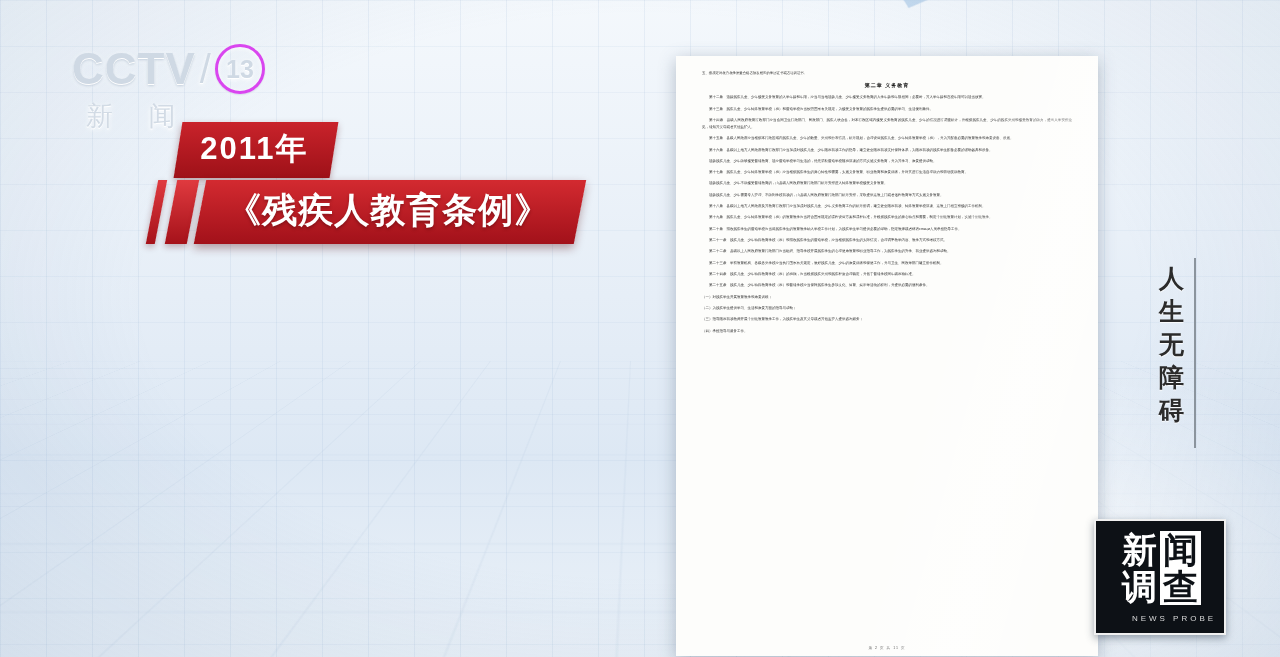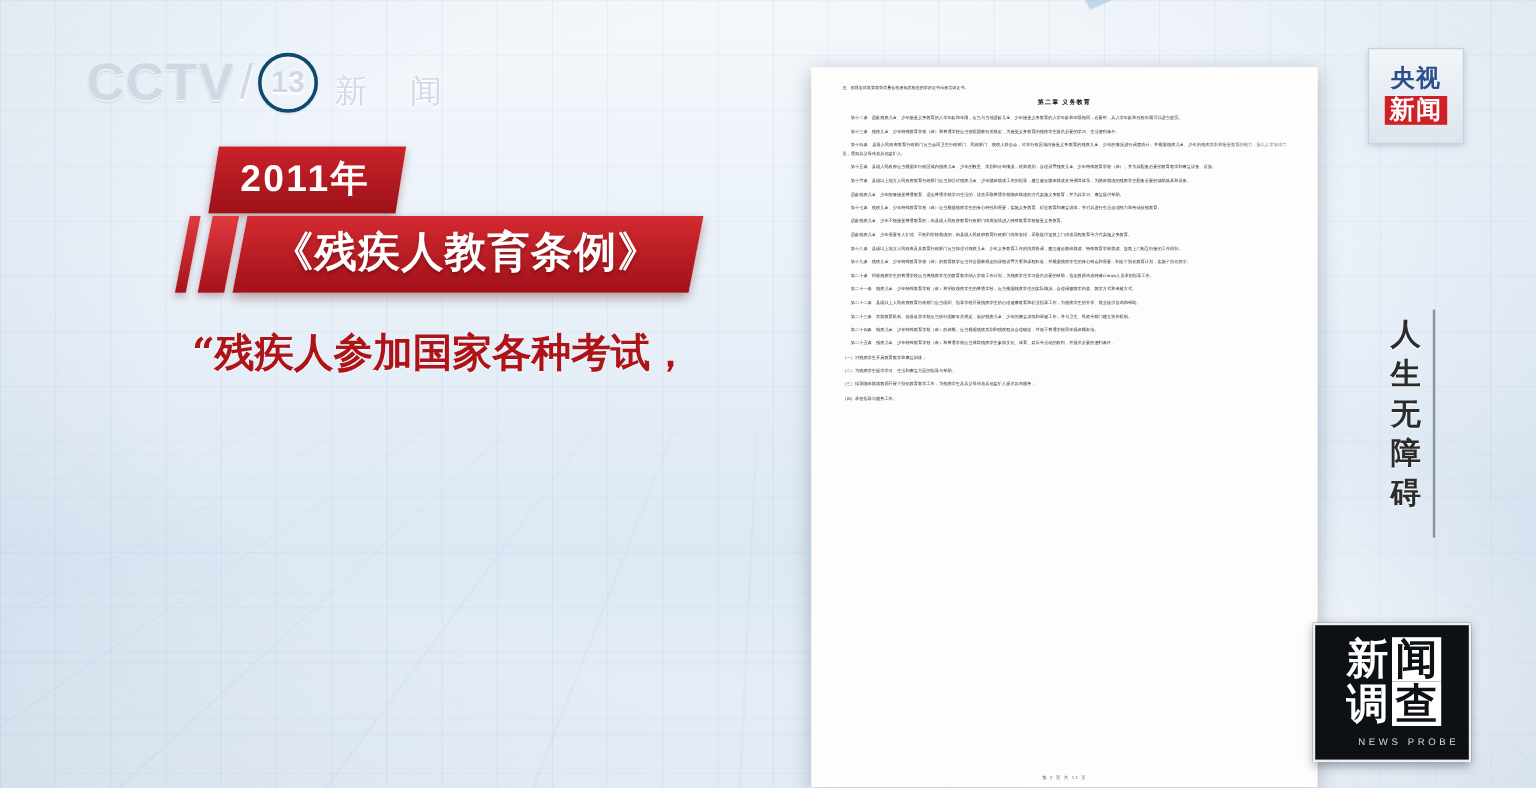--- a/index.html
+++ b/index.html
@@ -87,37 +87,37 @@
     background:radial-gradient(ellipse at center,rgba(255,255,255,.85),rgba(255,255,255,0) 70%);
   }
   .vign{
     position:absolute;inset:0;
     background:radial-gradient(ellipse at 50% 45%,rgba(255,255,255,0) 55%,rgba(120,150,185,.18) 100%);
   }
 
   
   #cctv-logo{
     position:absolute;left:72px;top:44px;
-    display:flex;flex-direction:row;align-items:flex-end;
+    display:flex;flex-direction:column;align-items:flex-start;
     filter:drop-shadow(0 1px 2px rgba(255,255,255,.8));
   }
   .cctv-row{display:flex;align-items:center;}
   .cctv-text{
     font-size:44px;font-weight:bold;letter-spacing:1px;
     color:#cfd9e4;
     text-shadow:0 1px 0 #fff,0 2px 3px rgba(90,120,155,.35);
     font-family:"Liberation Sans","DejaVu Sans",sans-serif;
   }
   .cctv-slash{
     font-size:40px;color:#cfd9e4;margin:0 2px 0 4px;
     text-shadow:0 1px 0 #fff;
   }
   .cctv-num{
     width:44px;height:44px;border-radius:50%;
-    border:3px solid #0c4a6e;
+    border:3px solid #d946ef;
     color:#cfd9e4;
     display:flex;align-items:center;justify-content:center;
     font-size:25px;font-weight:bold;
     margin-left:2px;
     text-shadow:0 1px 0 #fff;
     box-shadow:0 1px 2px rgba(120,150,180,.3);
   }
   .cctv-sub{
     margin-top:4px;
     font-size:27px;letter-spacing:14px;
@@ -300,21 +300,20 @@
 
   <div id="title-banner">
     <div class="banner-bar thin"></div>
     <div class="banner-bar"></div>
     <div class="banner-main">
       <span>《残疾人教育条例》</span>
     </div>
   </div>
 
   <div id="quote">
-    <div>“残疾人参加国家各种考试，</div>
   </div>
 
   <div id="document">
     <div class="doc-head">五、按规定对教育教学质量合格者颁发相应的学历证书或者培训证书。</div>
     <div class="doc-section">第二章  义务教育</div>
     <div id="doc-body">
         <p class="para">第十二条　适龄残疾儿童、少年接受义务教育的入学年龄和年限，应当与当地适龄儿童、少年接受义务教育的入学年龄和年限相同；必要时，其入学年龄和在校年限可以适当放宽。</p>
         <p class="para">第十三条　残疾儿童、少年特殊教育学校（班）和普通学校应当按照国家有关规定，为接受义务教育的残疾学生提供必要的学习、生活便利条件。</p>
         <p class="para">第十四条　县级人民政府教育行政部门应当会同卫生行政部门、民政部门、残疾人联合会，对本行政区域内接受义务教育的残疾儿童、少年的情况进行调查统计，并根据残疾儿童、少年的残疾类别和接受教育的能力，提出入学安排意见，通知其父母或者其他监护人。</p>
         <p class="para">第十五条　县级人民政府应当根据本行政区域内残疾儿童、少年的数量、类别和分布情况，统筹规划，合理设置残疾儿童、少年特殊教育学校（班），并为其配备必要的教育教学和康复设备、设施。</p>
@@ -333,24 +332,20 @@
         <p class="para">第二十五条　残疾儿童、少年特殊教育学校（班）和普通学校应当保障残疾学生参加文化、体育、娱乐等活动的权利，并提供必要的便利条件。</p>
         <p class="para noind">（一）对残疾学生开展教育教学和康复训练；</p>
         <p class="para noind">（二）为残疾学生提供学习、生活和康复方面的指导与帮助；</p>
         <p class="para noind">（三）指导随班就读教师开展个别化教育教学工作，为残疾学生及其父母或者其他监护人提供咨询服务；</p>
         <p class="para noind">（四）承担指导与服务工作。</p>
       </div>
     <div class="doc-foot">第 2 页  共 11 页</div>
     <div class="doc-sheen"></div>
   </div>
 
-  <div id="cctv-news-badge">
-    <div class="b1">央视</div>
-    <div class="b2">新闻</div>
-  </div>
 
   <div id="slogan-rule"></div>
   <div id="slogan">
     <span>人</span>
     <span>生</span>
     <span>无</span>
     <span>障</span>
     <span>碍</span>
   </div>
 

